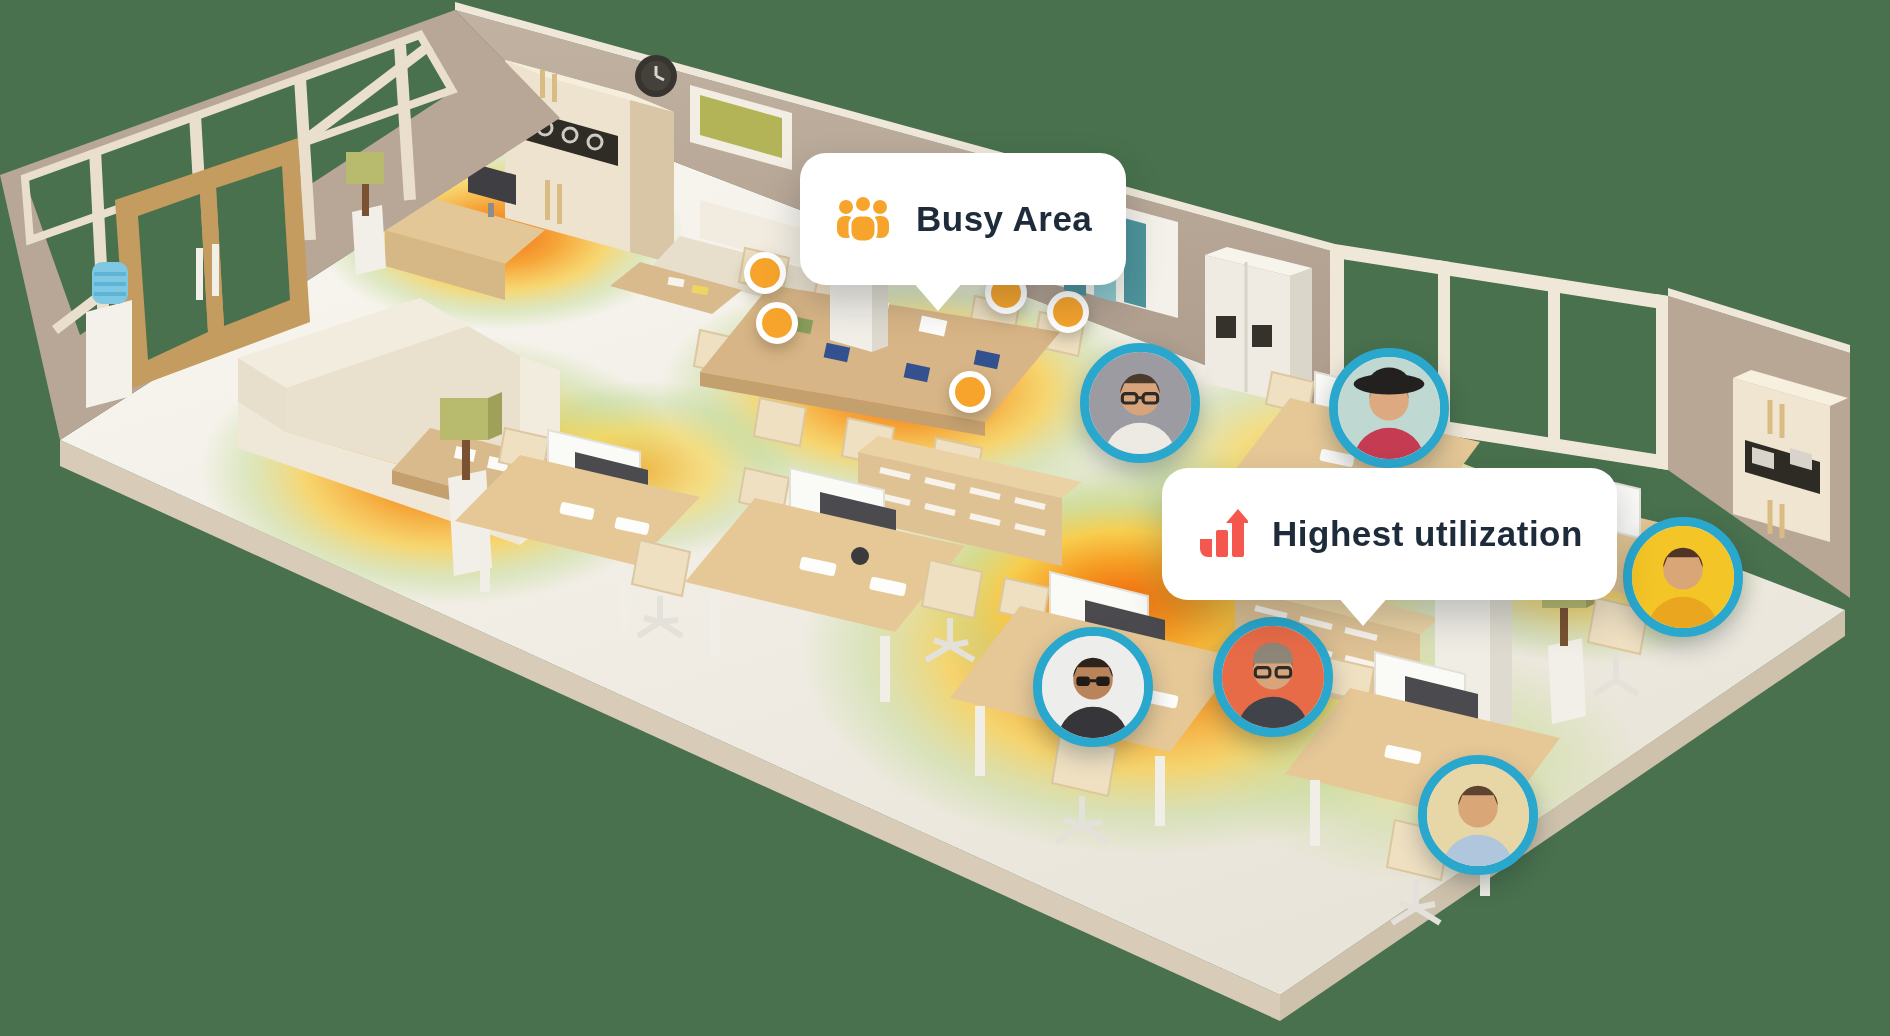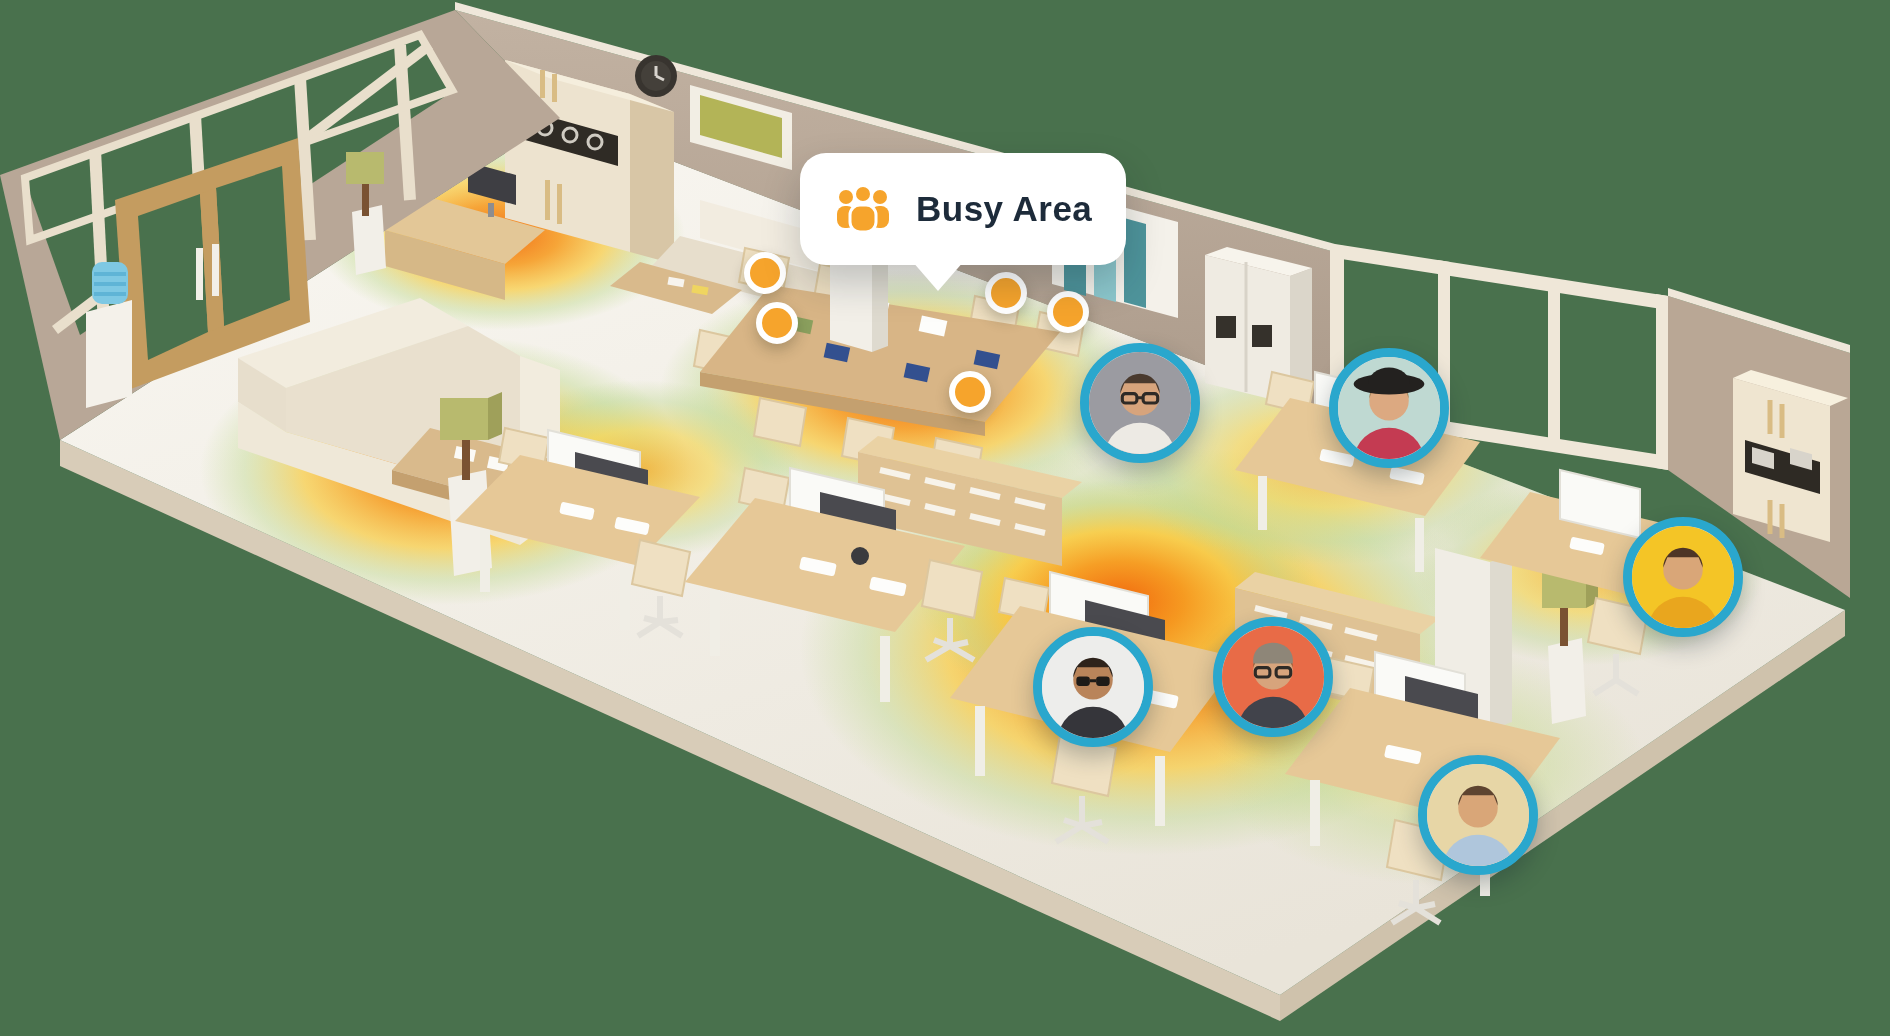--- a/index.html
+++ b/index.html
@@ -2,21 +2,21 @@
 <html><head>
 <meta charset="utf-8">
 <style>
   html,body{margin:0;padding:0;background:#49714D;}
   .stage{position:relative;width:1890px;height:1036px;overflow:hidden;
          font-family:"Liberation Sans",sans-serif;}
   .scene-svg{position:absolute;left:0;top:0;width:1890px;height:1036px;}
 
   
   .callout{position:absolute;display:inline-flex;align-items:center;gap:24px;
-           background:#ffffff;border-radius:26px;padding:6px 34px;height:100px;
+           background:#ffffff;border-radius:26px;padding:16px 34px;height:100px;
            box-shadow:0 18px 38px rgba(20,30,40,.22);white-space:nowrap;z-index:30;}
   .callout .label{font-size:35px;font-weight:bold;color:#1D2B3A;letter-spacing:.5px;}
   .callout .tail{position:absolute;bottom:-26px;width:0;height:0;
                  border-left:26px solid transparent;border-right:26px solid transparent;
                  border-top:30px solid #ffffff;}
   .callout .icon{display:inline-flex;align-items:center;}
 
   
   .dot{position:absolute;width:30px;height:30px;border-radius:50%;
        background:#F6A42C;border:6px solid #ffffff;box-shadow:0 6px 14px rgba(40,40,20,.25);
@@ -370,20 +370,34 @@
           <circle cx="29" cy="10" r="8.5" stroke="#ffffff" stroke-width="3"></circle>
           <rect x="16" y="21" width="26" height="27" rx="10" stroke="#ffffff" stroke-width="3"></rect>
         </g>
       </svg>
     </span>
     <span class="label">Busy Area</span>
     <span class="tail" style="left:112px;"></span>
   </div>
 
 
+  <div class="callout" style="left:1162px;top:468px;">
+    <span class="icon">
+      <svg width="52" height="50" viewBox="0 0 52 50">
+        <g fill="#F4574D">
+          <path d="M4,30 h12 v18 h-4 a8,8 0 0 1 -8,-8 z"></path>
+          <rect x="20" y="21" width="12" height="27" rx="2"></rect>
+          <rect x="36" y="12" width="12" height="36" rx="2"></rect>
+          <polygon points="42,0 54,14 30,14"></polygon>
+        </g>
+      </svg>
+    </span>
+    <span class="label">Highest utilization</span>
+    <span class="tail" style="left:175px;"></span>
+  </div>
 
   <div id="dots-layer">
       <div class="dot" style="left: 765px; top: 273px; background: rgb(246, 164, 44);"></div>
       <div class="dot" style="left: 777px; top: 323px; background: rgb(246, 164, 44);"></div>
       <div class="dot" style="left: 1006px; top: 293px; background: rgb(246, 164, 44);"></div>
       <div class="dot" style="left: 1068px; top: 312px; background: rgb(246, 164, 44);"></div>
       <div class="dot" style="left: 970px; top: 392px; background: rgb(246, 164, 44);"></div>
     </div>
 
   <div id="avatars-layer">

